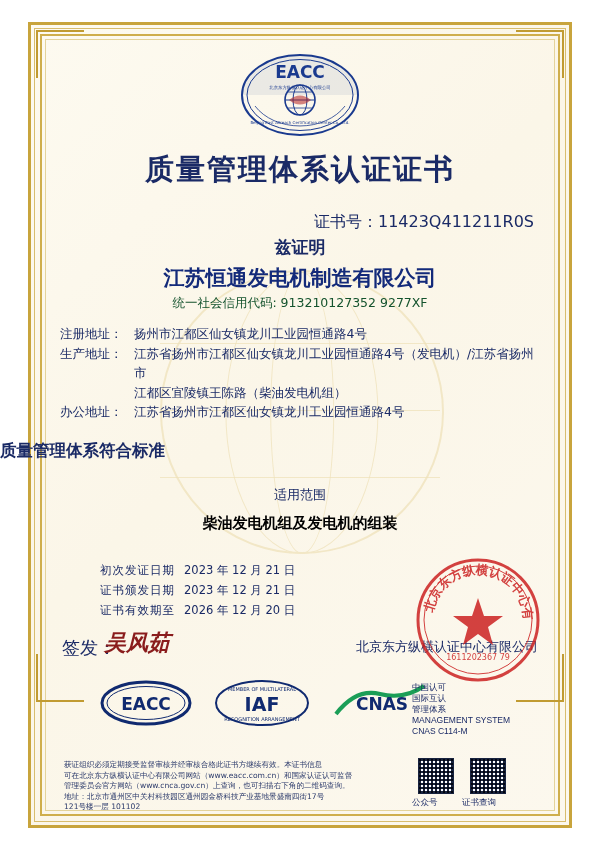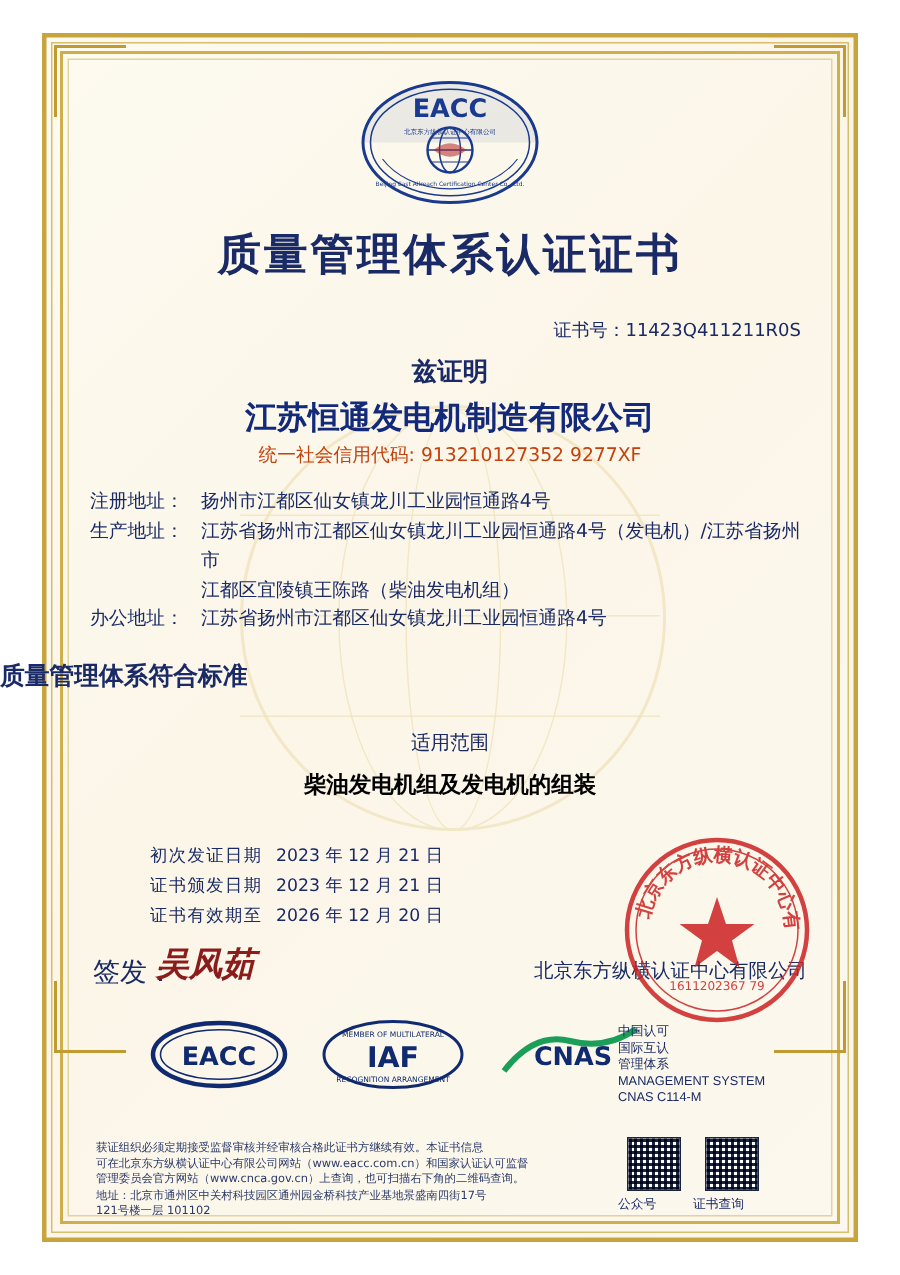--- a/index.html
+++ b/index.html
@@ -116,21 +116,21 @@
     font-family: "DejaVu Sans", sans-serif;
     font-weight: bold;
     font-size: 29px;
     letter-spacing: 2px;
     color: #1a2a66;
   }
   .cert-no {
     position: absolute;
     right: 66px;
     top: 212px;
-    font-size: 12px;
+    font-size: 16px;
     color: #1a2a66;
     font-family: "DejaVu Sans", sans-serif;
   }
   .hereby {
     position: absolute;
     left: 0; right: 0;
     top: 236px;
     text-align: center;
     font-size: 17px;
     font-weight: bold;
@@ -146,21 +146,21 @@
     font-weight: bold;
     color: #132a7a;
     font-family: "DejaVu Sans", sans-serif;
   }
   .credit-code {
     position: absolute;
     left: 0; right: 0;
     top: 295px;
     text-align: center;
     font-size: 12.5px;
-    color: #c2410c;
+    color: #14532d;
     font-family: "DejaVu Sans", sans-serif;
   }
   .addr-block {
     position: absolute;
     left: 60px;
     right: 58px;
     top: 324px;
     font-size: 12.5px;
     color: #1a2a66;
     font-family: "DejaVu Sans", sans-serif;

